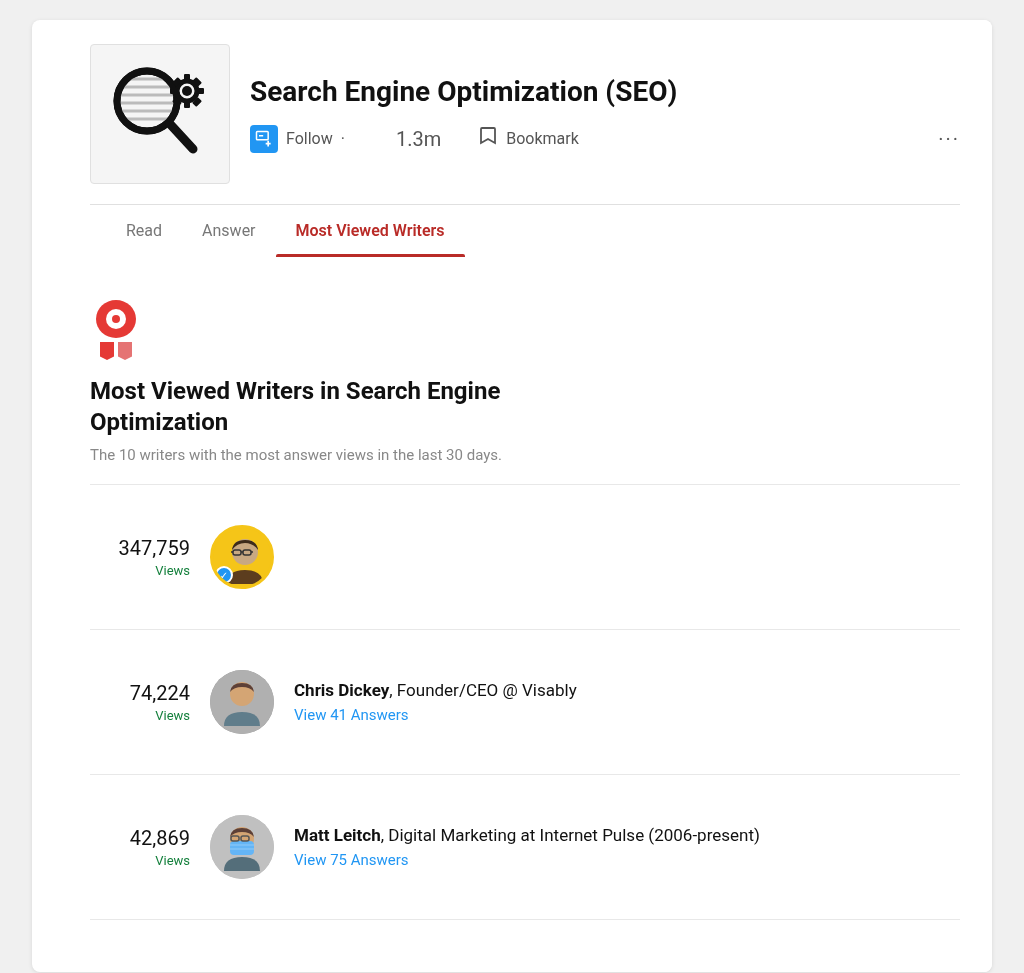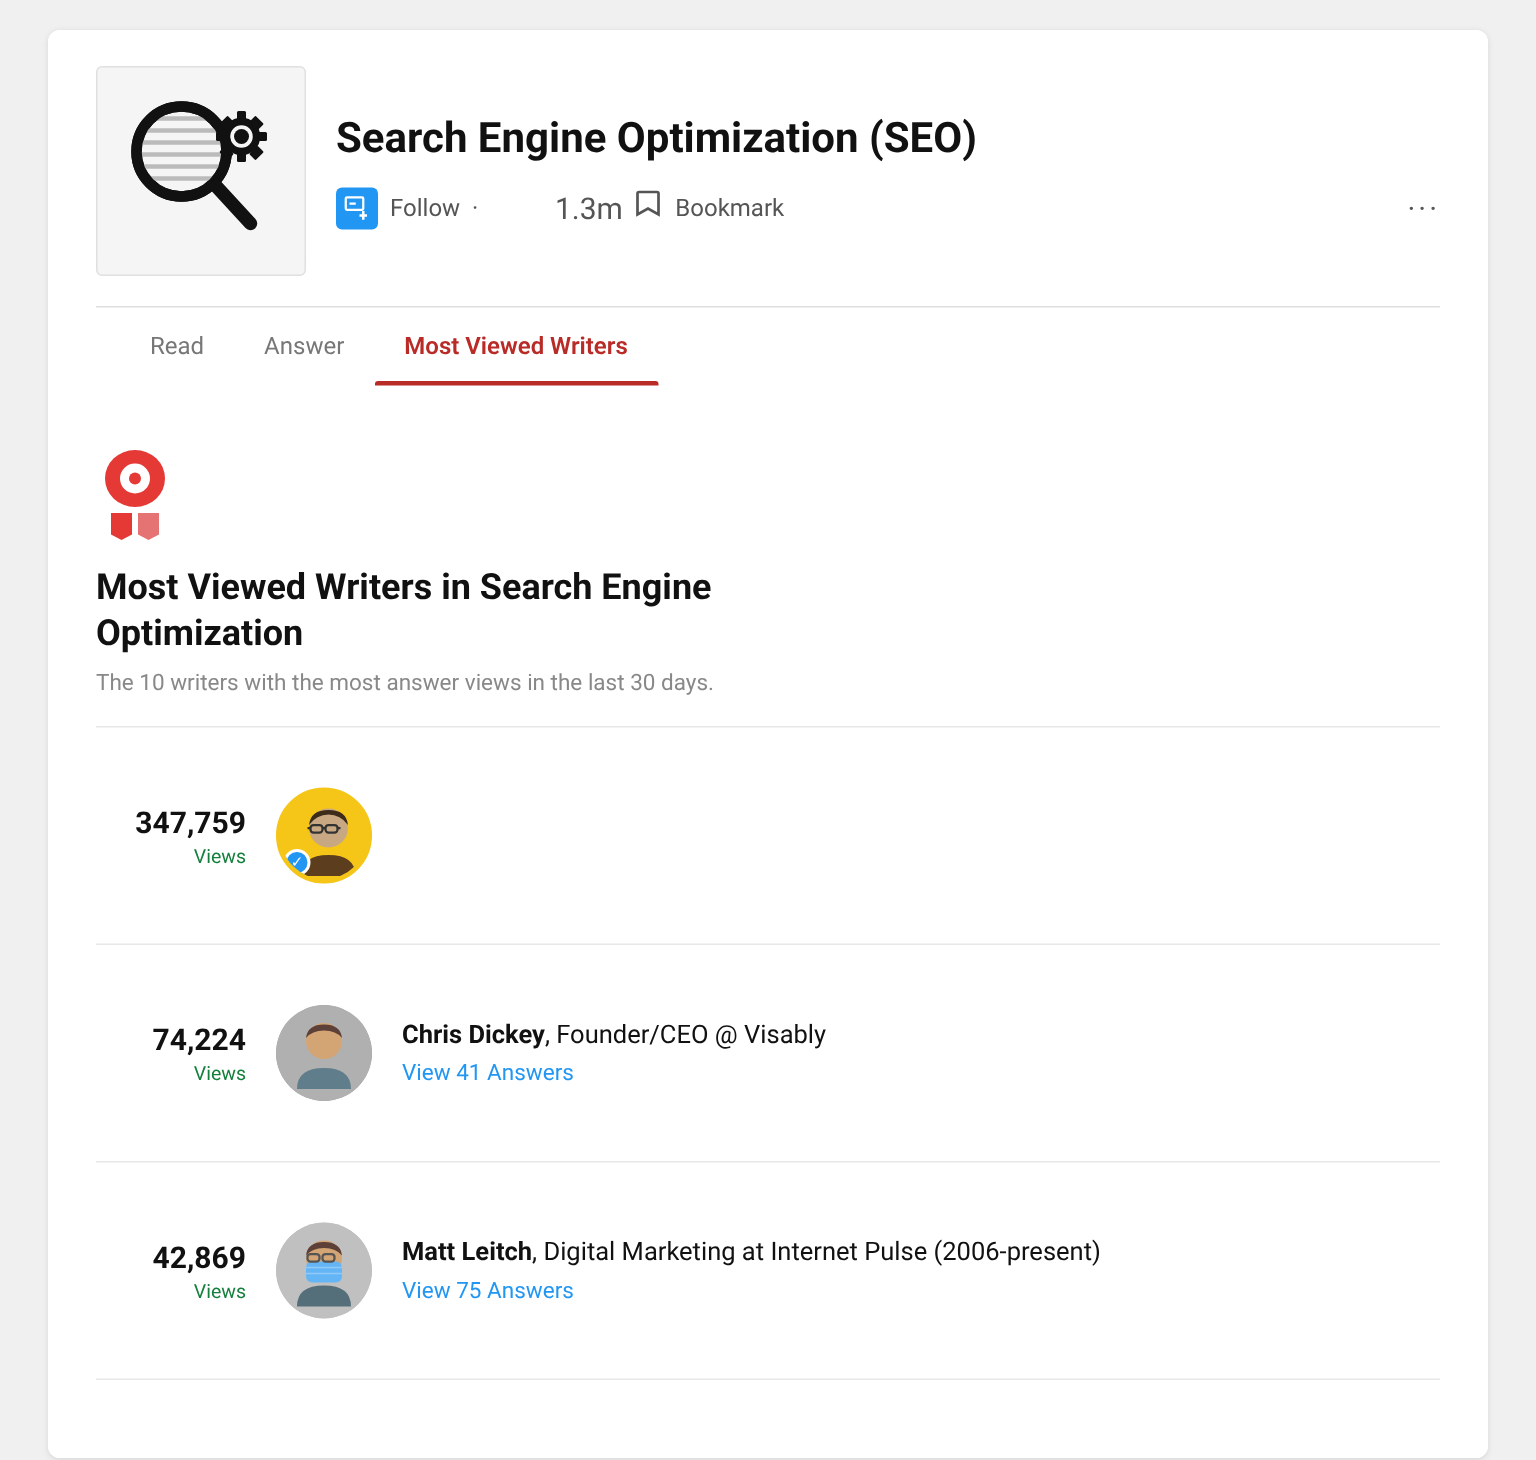--- a/index.html
+++ b/index.html
@@ -11,20 +11,21 @@
       align-items: flex-start;
       padding: 20px;
       min-height: 973px;
     }
     .main-container {
       width: 960px;
       background: #fff;
       border-radius: 8px;
       box-shadow: 0 1px 4px rgba(0,0,0,0.1);
       overflow: hidden;
+      padding-left: 26px;
     }
 
     
     .topic-header {
       padding: 24px 32px 0 32px;
       background: #fff;
     }
     .topic-top {
       display: flex;
       align-items: center;
@@ -52,21 +53,21 @@
     .topic-title {
       font-size: 28px;
       font-weight: 700;
       color: #111;
       margin-bottom: 16px;
       line-height: 1.2;
     }
     .topic-actions {
       display: flex;
       align-items: center;
-      gap: 7px;
+      gap: 37px;
     }
     .action-follow {
       display: flex;
       align-items: center;
       gap: 8px;
       cursor: pointer;
     }
     .follow-icon {
       width: 28px;
       height: 28px;
@@ -224,21 +225,21 @@
       gap: 20px;
       padding: 20px 0;
     }
     .writer-views {
       width: 100px;
       text-align: right;
       flex-shrink: 0;
     }
     .views-count {
       font-size: 20px;
-      font-weight: 700;
+      font-weight: 400;
       color: #111;
       display: block;
     }
     .views-label {
       font-size: 13px;
       color: #15803d;
     }
     .writer-avatar {
       width: 64px;
       height: 64px;

